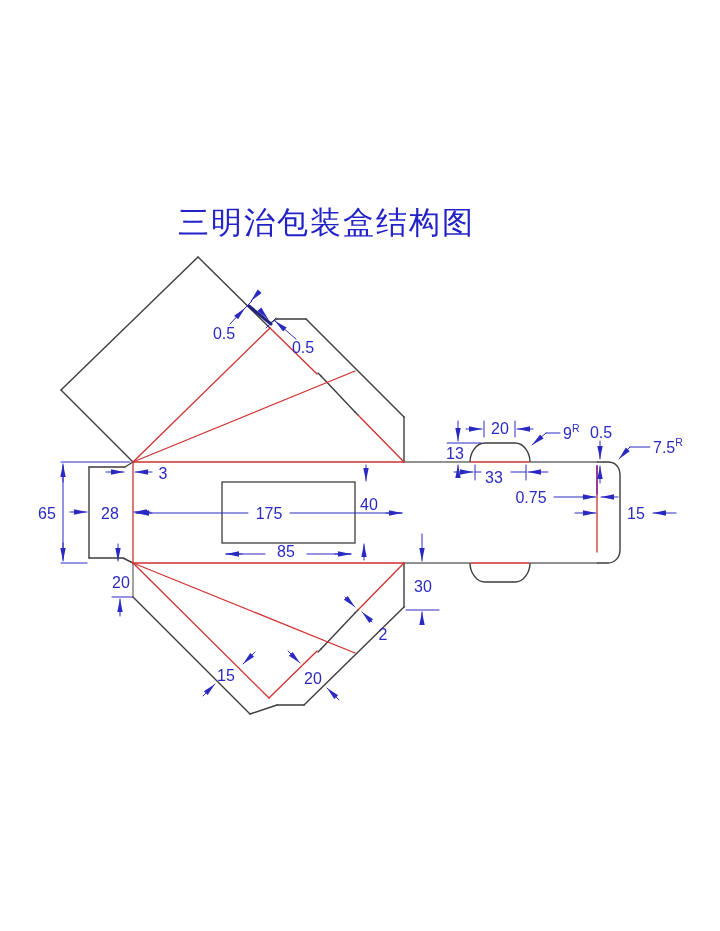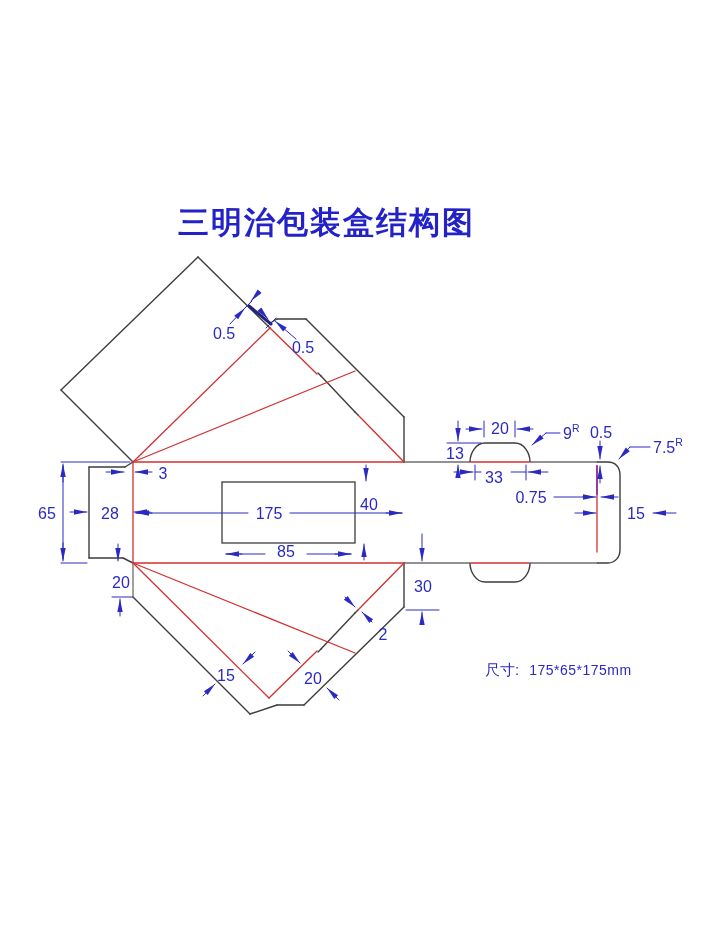--- a/index.html
+++ b/index.html
@@ -3,21 +3,21 @@
 <meta charset="utf-8">
 <style>
   html,body{margin:0;padding:0;background:#e8e8e8;}
   .page{
     position:relative;width:720px;height:931px;background:#ffffff;
     font-family:"Liberation Sans",sans-serif;overflow:hidden;margin:0 auto;
   }
   .drawing-svg{position:absolute;left:0;top:0;}
   .drawing-title{
     position:absolute;left:178px;top:202px;
-    font-size:31px;font-weight:700;letter-spacing:2px;white-space:nowrap;
+    font-size:31px;font-weight:400;letter-spacing:2px;white-space:nowrap;
   }
   .info-block{position:absolute;left:485px;top:655px;font-size:15px;}
   .info-row{display:flex;gap:10px;height:30px;align-items:center;white-space:nowrap;}
   .info-value{font-size:14px;letter-spacing:0.5px;}
   svg text{font-family:"Liberation Sans",sans-serif;}
 </style>
 </head>
 <body>
 
 <div class="page">
@@ -238,18 +238,14 @@
           <line x1="575" y1="513" x2="596" y2="513" stroke="#2a2ac2" stroke-width="1" stroke-linecap="round"></line>
           <polygon points="596,513 583,515.7 583,510.3" fill="#2a2ac2"></polygon>
           <line x1="676" y1="513" x2="653" y2="513" stroke="#2a2ac2" stroke-width="1" stroke-linecap="round"></line>
           <polygon points="653,513 666,510.3 666,515.7" fill="#2a2ac2"></polygon>
           <text x="636" y="519" fill="#2a2ac2" font-size="16" text-anchor="middle">15</text>
         </g>
       </g>
     </svg>
   <div class="drawing-title" style="color: rgb(34, 34, 200);">三明治包装盒结构图</div>
   <div class="info-block" style="color: rgb(42, 42, 194);">
-    <div class="info-row">
-      <span>尺寸:</span>
-      <span class="info-value">175*65*175mm</span>
-    </div>
   </div>
 </div>
 
 </body></html>

